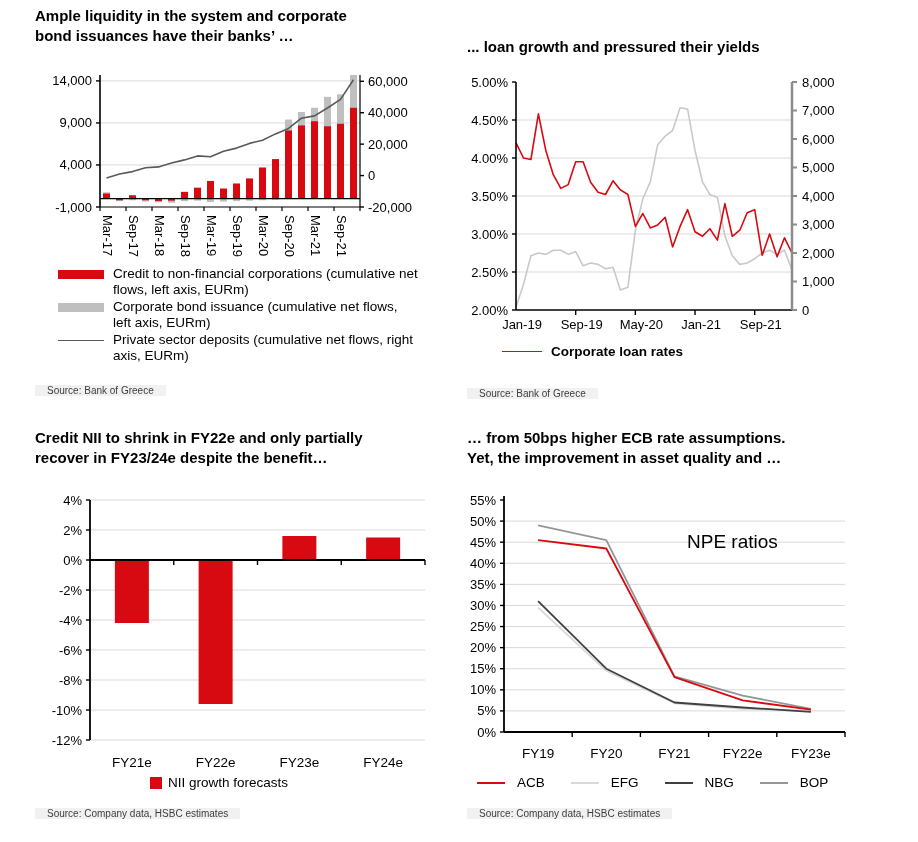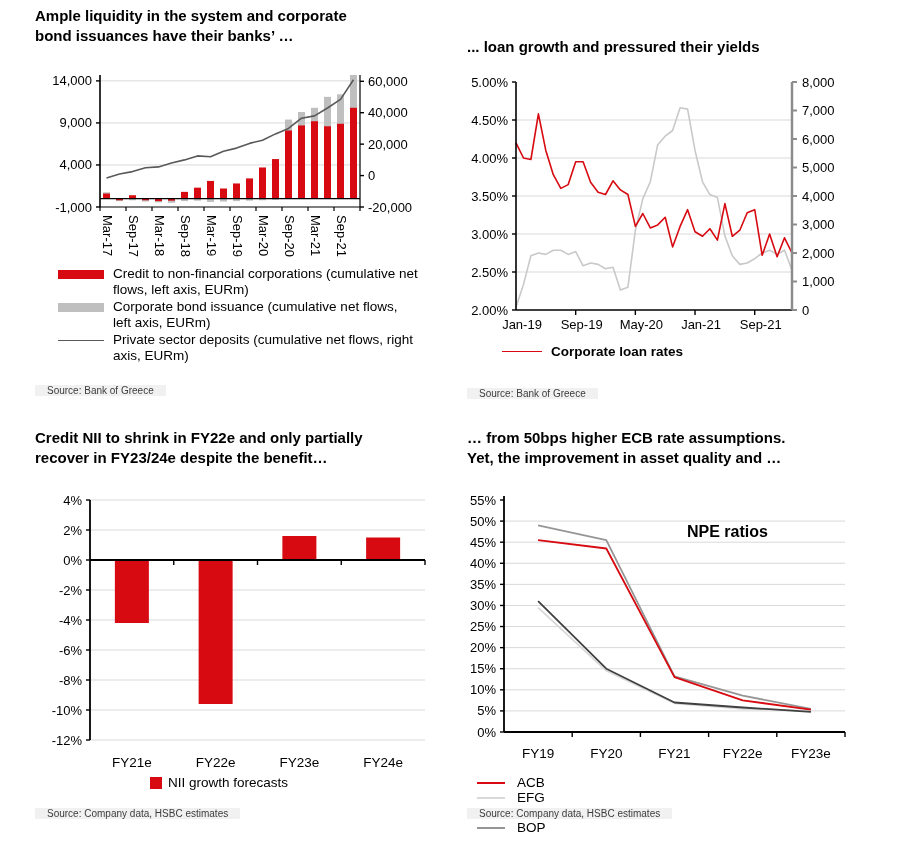--- a/index.html
+++ b/index.html
@@ -22,25 +22,25 @@
   #legend-0{position:absolute;left:58px;top:266px;width:372px;}
   #legend-0 .lg-item{margin-bottom:1px;}
   #legend-0 .lg-txt{width:305px;}
   #legend-1{position:absolute;left:43px;top:343px;}
   #legend-1 .lg-item{margin-bottom:3px;font-weight:bold;}
   #legend-1 .sw-line{width:40px;margin:8px 9px 0 0;}
   #legend-1 .lg-txt{font-size:13.5px;line-height:17px;}
   #legend-2{position:absolute;left:150px;top:355px;}
   #legend-2 .sw-sq{width:12px;height:12px;margin-right:6px;}
   #legend-2 .lg-txt{font-size:13.5px;}
-  #legend-3{position:absolute;left:18px;top:355px;width:420px;display:flex;flex-direction:column;}
+  #legend-3{position:absolute;left:18px;top:355px;width:420px;display:flex;}
   #legend-3 .lg-row{margin-right:26px;}
   #legend-3 .sw-line{width:28px;border-top-width:2px;margin:0 12px 0 0;}
   #legend-3 .lg-txt{font-size:13.5px;}
-  .npe-label{position:absolute;font-size:16px;font-weight:bold;color:#000;}
+  .npe-label{position:absolute;font-size:19px;font-weight:normal;color:#000;margin-top:8px;}
 </style>
 </head>
 <body>
 
 <div class="grid">
 
   <section class="panel">
     <h2 class="title" style="left:35px;top:6px;width:400px;"><span>Ample liquidity in the system and corporate</span><br><span>bond issuances have their banks’ …</span></h2>
     <svg class="chart-svg" width="459" height="420">
         <line x1="100" y1="164.96178343949043" x2="360" y2="164.96178343949043" stroke="#D9D9D9" stroke-width="1"></line>

